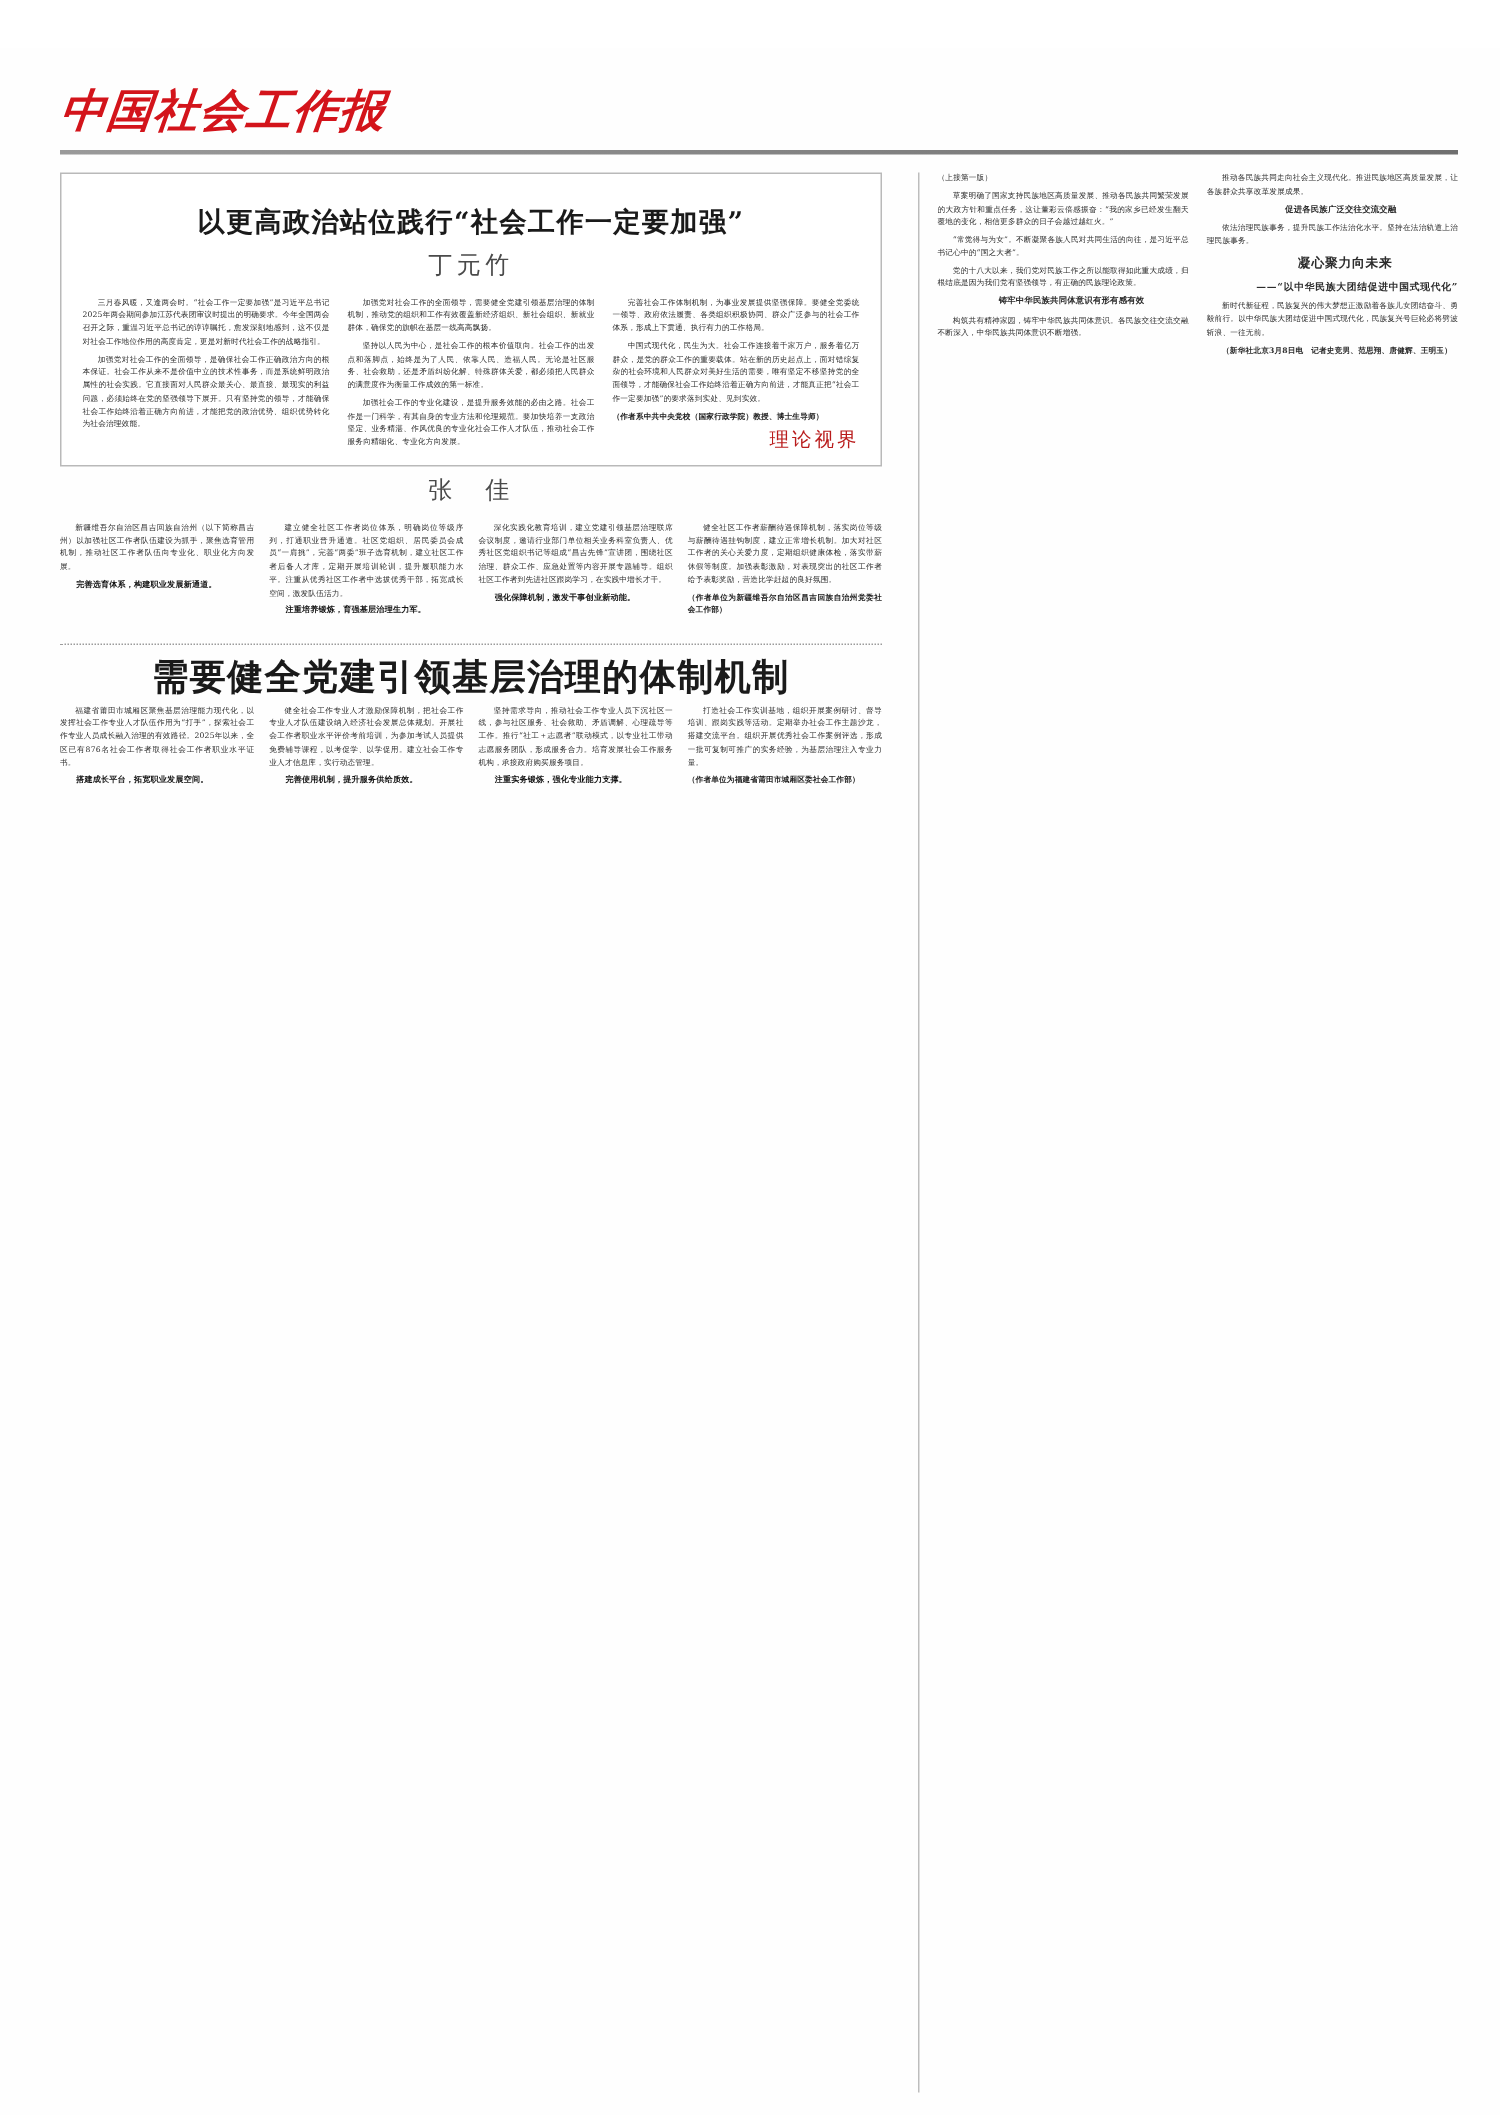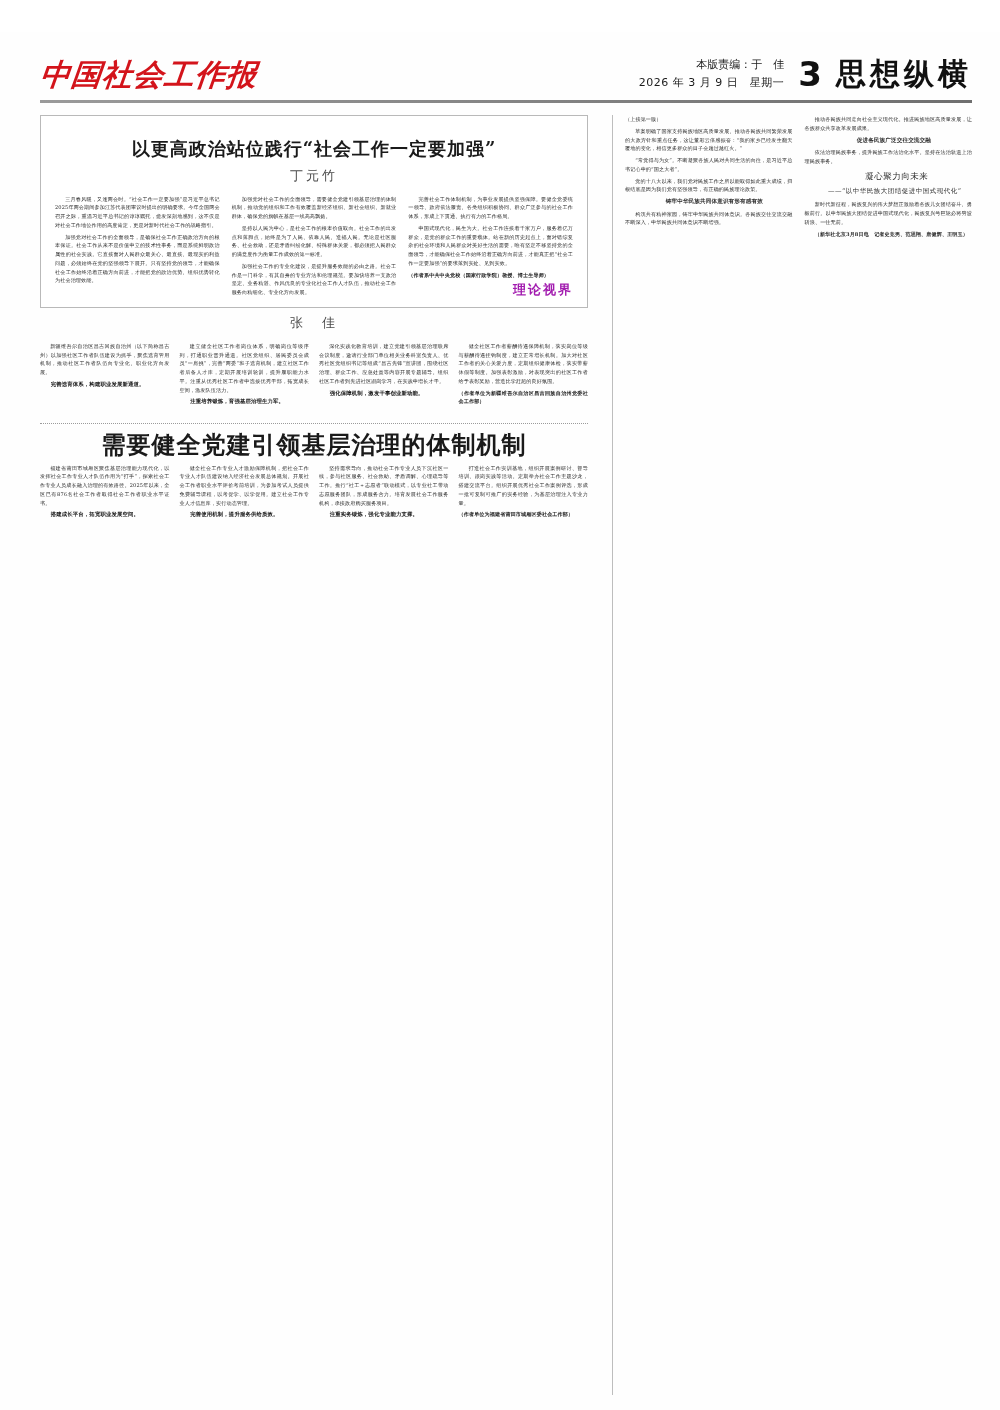--- a/index.html
+++ b/index.html
@@ -99,21 +99,21 @@
     font-weight:bold;
     font-size:18px;
     letter-spacing:1px;
     line-height:1.25;
     color:#1a1a1a;
     margin:6px 0 4px 0;
   }
   .art-title.t2{font-size:24px;}
   .byline{
     text-align:center;
-    font-size:13px;
+    font-size:16px;
     color:#4a4a4a;
     letter-spacing:3px;
     margin:6px 0 10px 0;
   }
 
   
   .cols3{column-count:3;column-gap:12px;}
   .cols4{column-count:4;column-gap:10px;}
   .cols2{column-count:2;column-gap:12px;}
   .copy{
@@ -140,45 +140,45 @@
   .tag-red{
     color:#d3141b;
     font-weight:bold;
     font-size:12px;
     letter-spacing:1px;
     font-family:"DejaVu Sans","Liberation Sans",sans-serif;
   }
   .badge-theory{
     position:absolute;
     right:14px;bottom:8px;
-    color:#a21caf;
-    font-weight:bold;
+    color:#b91c1c;
+    font-weight:normal;
     font-size:13px;
     letter-spacing:2px;
     font-family:"DejaVu Serif","Liberation Serif",serif;
   }
   .dotrule{
     border-top:1px dotted #9b9b9b;
     margin:16px 0 0 0;
     height:0;
   }
   .sec-label-wrap{margin:22px 0 2px 4px;}
   .sub-center{
     text-align:center;
-    font-weight:normal;
+    font-weight:bold;
     font-size:8.5px;
     margin:6px 0 4px 0;
     letter-spacing:.5px;
   }
   .sub-center2{
-    text-align:center;
+    text-align:right;
     font-size:6.5px;
     margin:2px 0 6px 0;
     letter-spacing:.5px;
-    font-weight:normal;
+    font-weight:bold;
   }
   .footer-credit{
     font-size:5.1px;
     text-indent:0;
     font-weight:bold;
   }
   .rc-head{
     font-weight:bold;
     text-align:center;
     font-size:5.6px;
@@ -186,28 +186,20 @@
     margin:4px 0 2px 0;
   }
 </style>
 </head>
 <body>
 
 <div class="page">
 
   <div class="masthead">
     <div class="logo">中国社会工作报</div>
-    <div class="head-right">
-      <div class="head-meta">
-        <div class="m1">本版责编：于　佳</div>
-        <div class="m2">2026 年 3 月 9 日　星期一</div>
-      </div>
-      <div class="page-num">3</div>
-      <div class="section-name">思想纵横</div>
-    </div>
   </div>
   <div class="rule-main"></div>
 
   <div class="body-grid">
 
     <div class="left-col">
 
       <div class="boxed">
         <div class="art-title">以更高政治站位践行“社会工作一定要加强”</div>
         <div class="byline">丁元竹</div>

